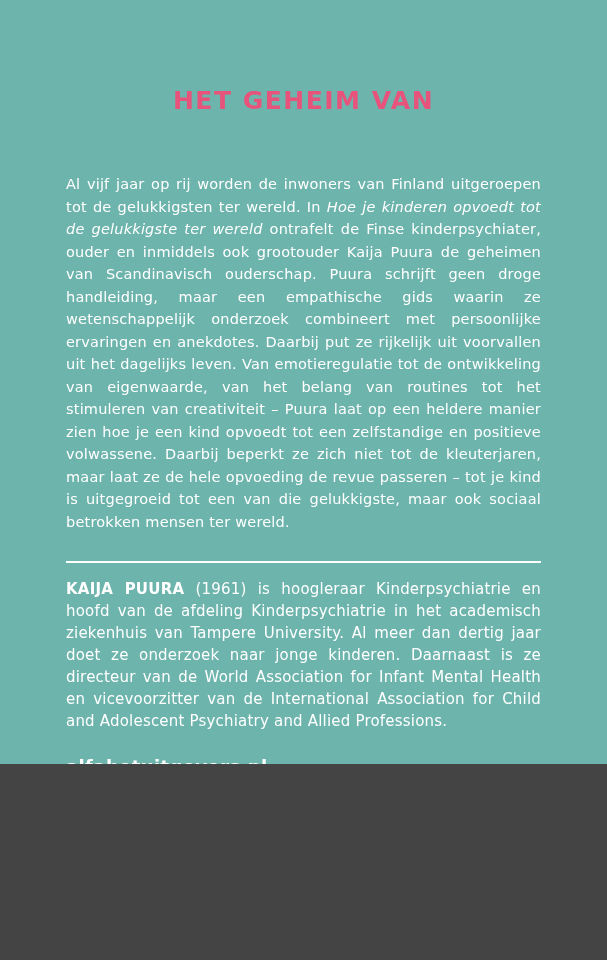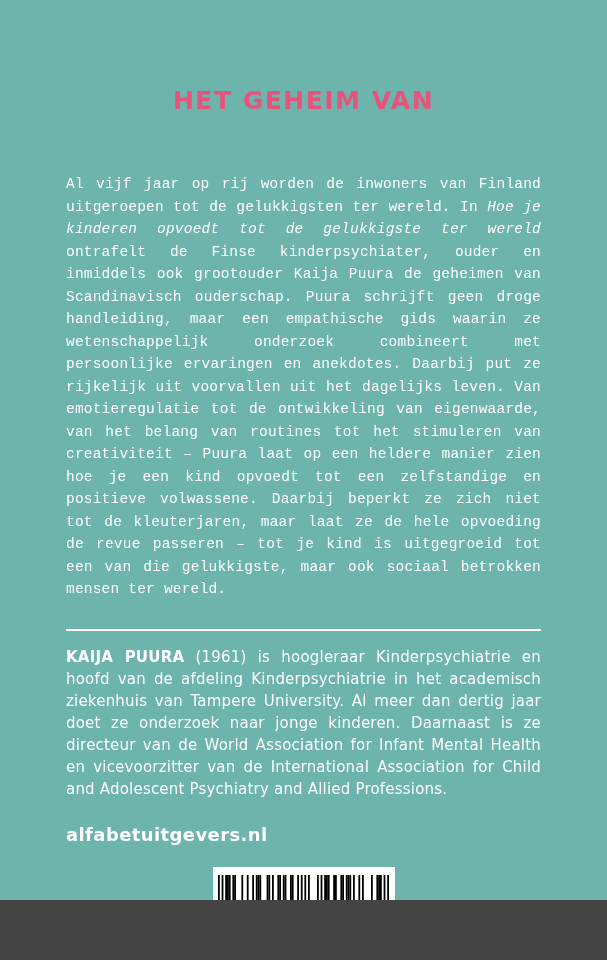--- a/index.html
+++ b/index.html
@@ -1,21 +1,21 @@
 <!DOCTYPE html>
 <html style="--bg: #6db4ac; --accent: #e8537c; --fg: #ffffff;"><head>
 <meta charset="utf-8">
 <title>Book back cover</title>
 <style>
   * { margin: 0; padding: 0; box-sizing: border-box; }
   html, body { background: #444; }
   .cover {
     position: relative;
     width: 607px;
-    height: 900px;
+    height: 764px;
     margin: 0 auto;
     background: var(--bg, #6db4ac);
     color: var(--fg, #ffffff);
     font-family: "DejaVu Sans", "Liberation Sans", sans-serif;
     padding: 82px 66px 0;
     overflow: hidden;
   }
   .title {
     text-align: center;
     color: var(--accent, #e8537c);
@@ -23,21 +23,20 @@
     font-size: 25px;
     line-height: 37px;
     letter-spacing: 1.5px;
   }
   .synopsis {
     margin-top: 54px;
     font-size: 14.5px;
     line-height: 22.5px;
     text-align: justify;
     letter-spacing: 0.2px;
-    font-family: Liberation Mono, monospace;
   }
   .synopsis em { font-style: italic; }
   .divider {
     margin: 28px 0 15px;
     border: none;
     border-top: 2px solid var(--fg, #ffffff);
   }
   .bio {
     font-size: 15px;
     line-height: 22px;

